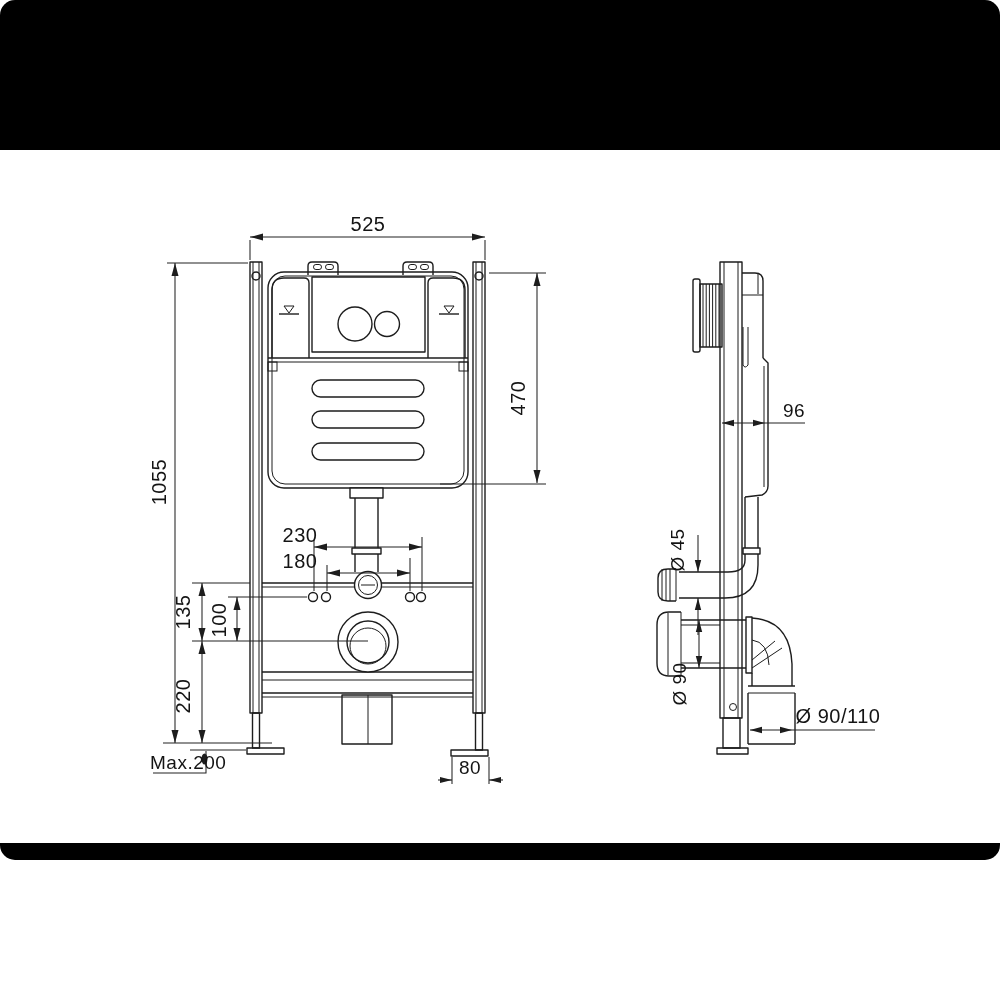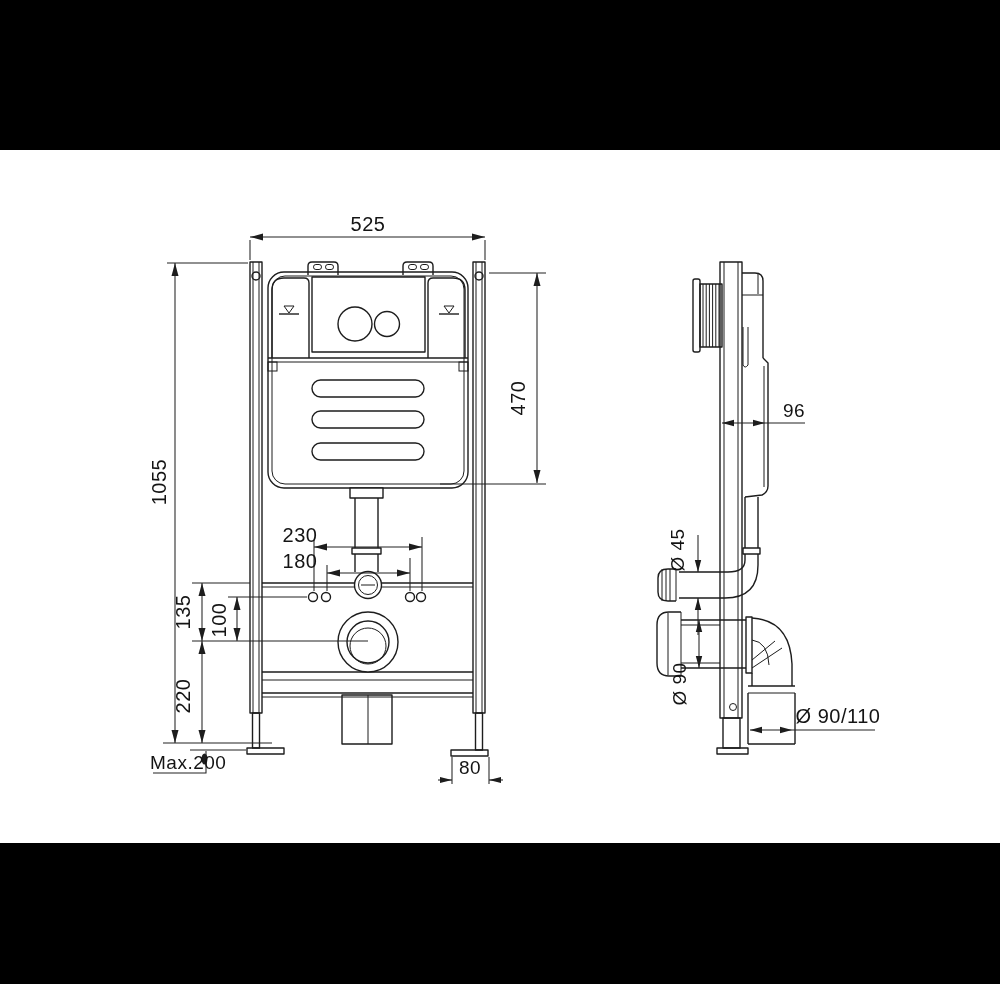--- a/index.html
+++ b/index.html
@@ -1,17 +1,17 @@
 <!DOCTYPE html>
 <html><head>
 <meta charset="utf-8">
 <style>
   html,body{margin:0;padding:0;background:#ffffff;}
-  .stage{position:relative;width:1000px;height:984px;background:#ffffff;overflow:hidden;
-         font-family:"Liberation Sans", sans-serif;}
+  .stage{position:relative;width:1000px;height:860px;background:#ffffff;overflow:hidden;
+         font-family:"Liberation Sans", sans-serif;border-radius:15px;}
   svg{display:block;}
   .ln{stroke:#1d1d1d;stroke-width:1.4;fill:none;stroke-linecap:butt;stroke-linejoin:round;}
   .thin{stroke:#1d1d1d;stroke-width:1;fill:none;}
   .dim{stroke:#232323;stroke-width:1.05;fill:none;}
   .wfill{fill:#ffffff;}
   .ah{fill:#1d1d1d;stroke:none;}
   .txt{fill:#141414;font-family:"Liberation Sans", sans-serif;font-size:20px;letter-spacing:.5px;}
   .txt-s{font-size:19px;}
   .bar{fill:#000000;}
 </style>

